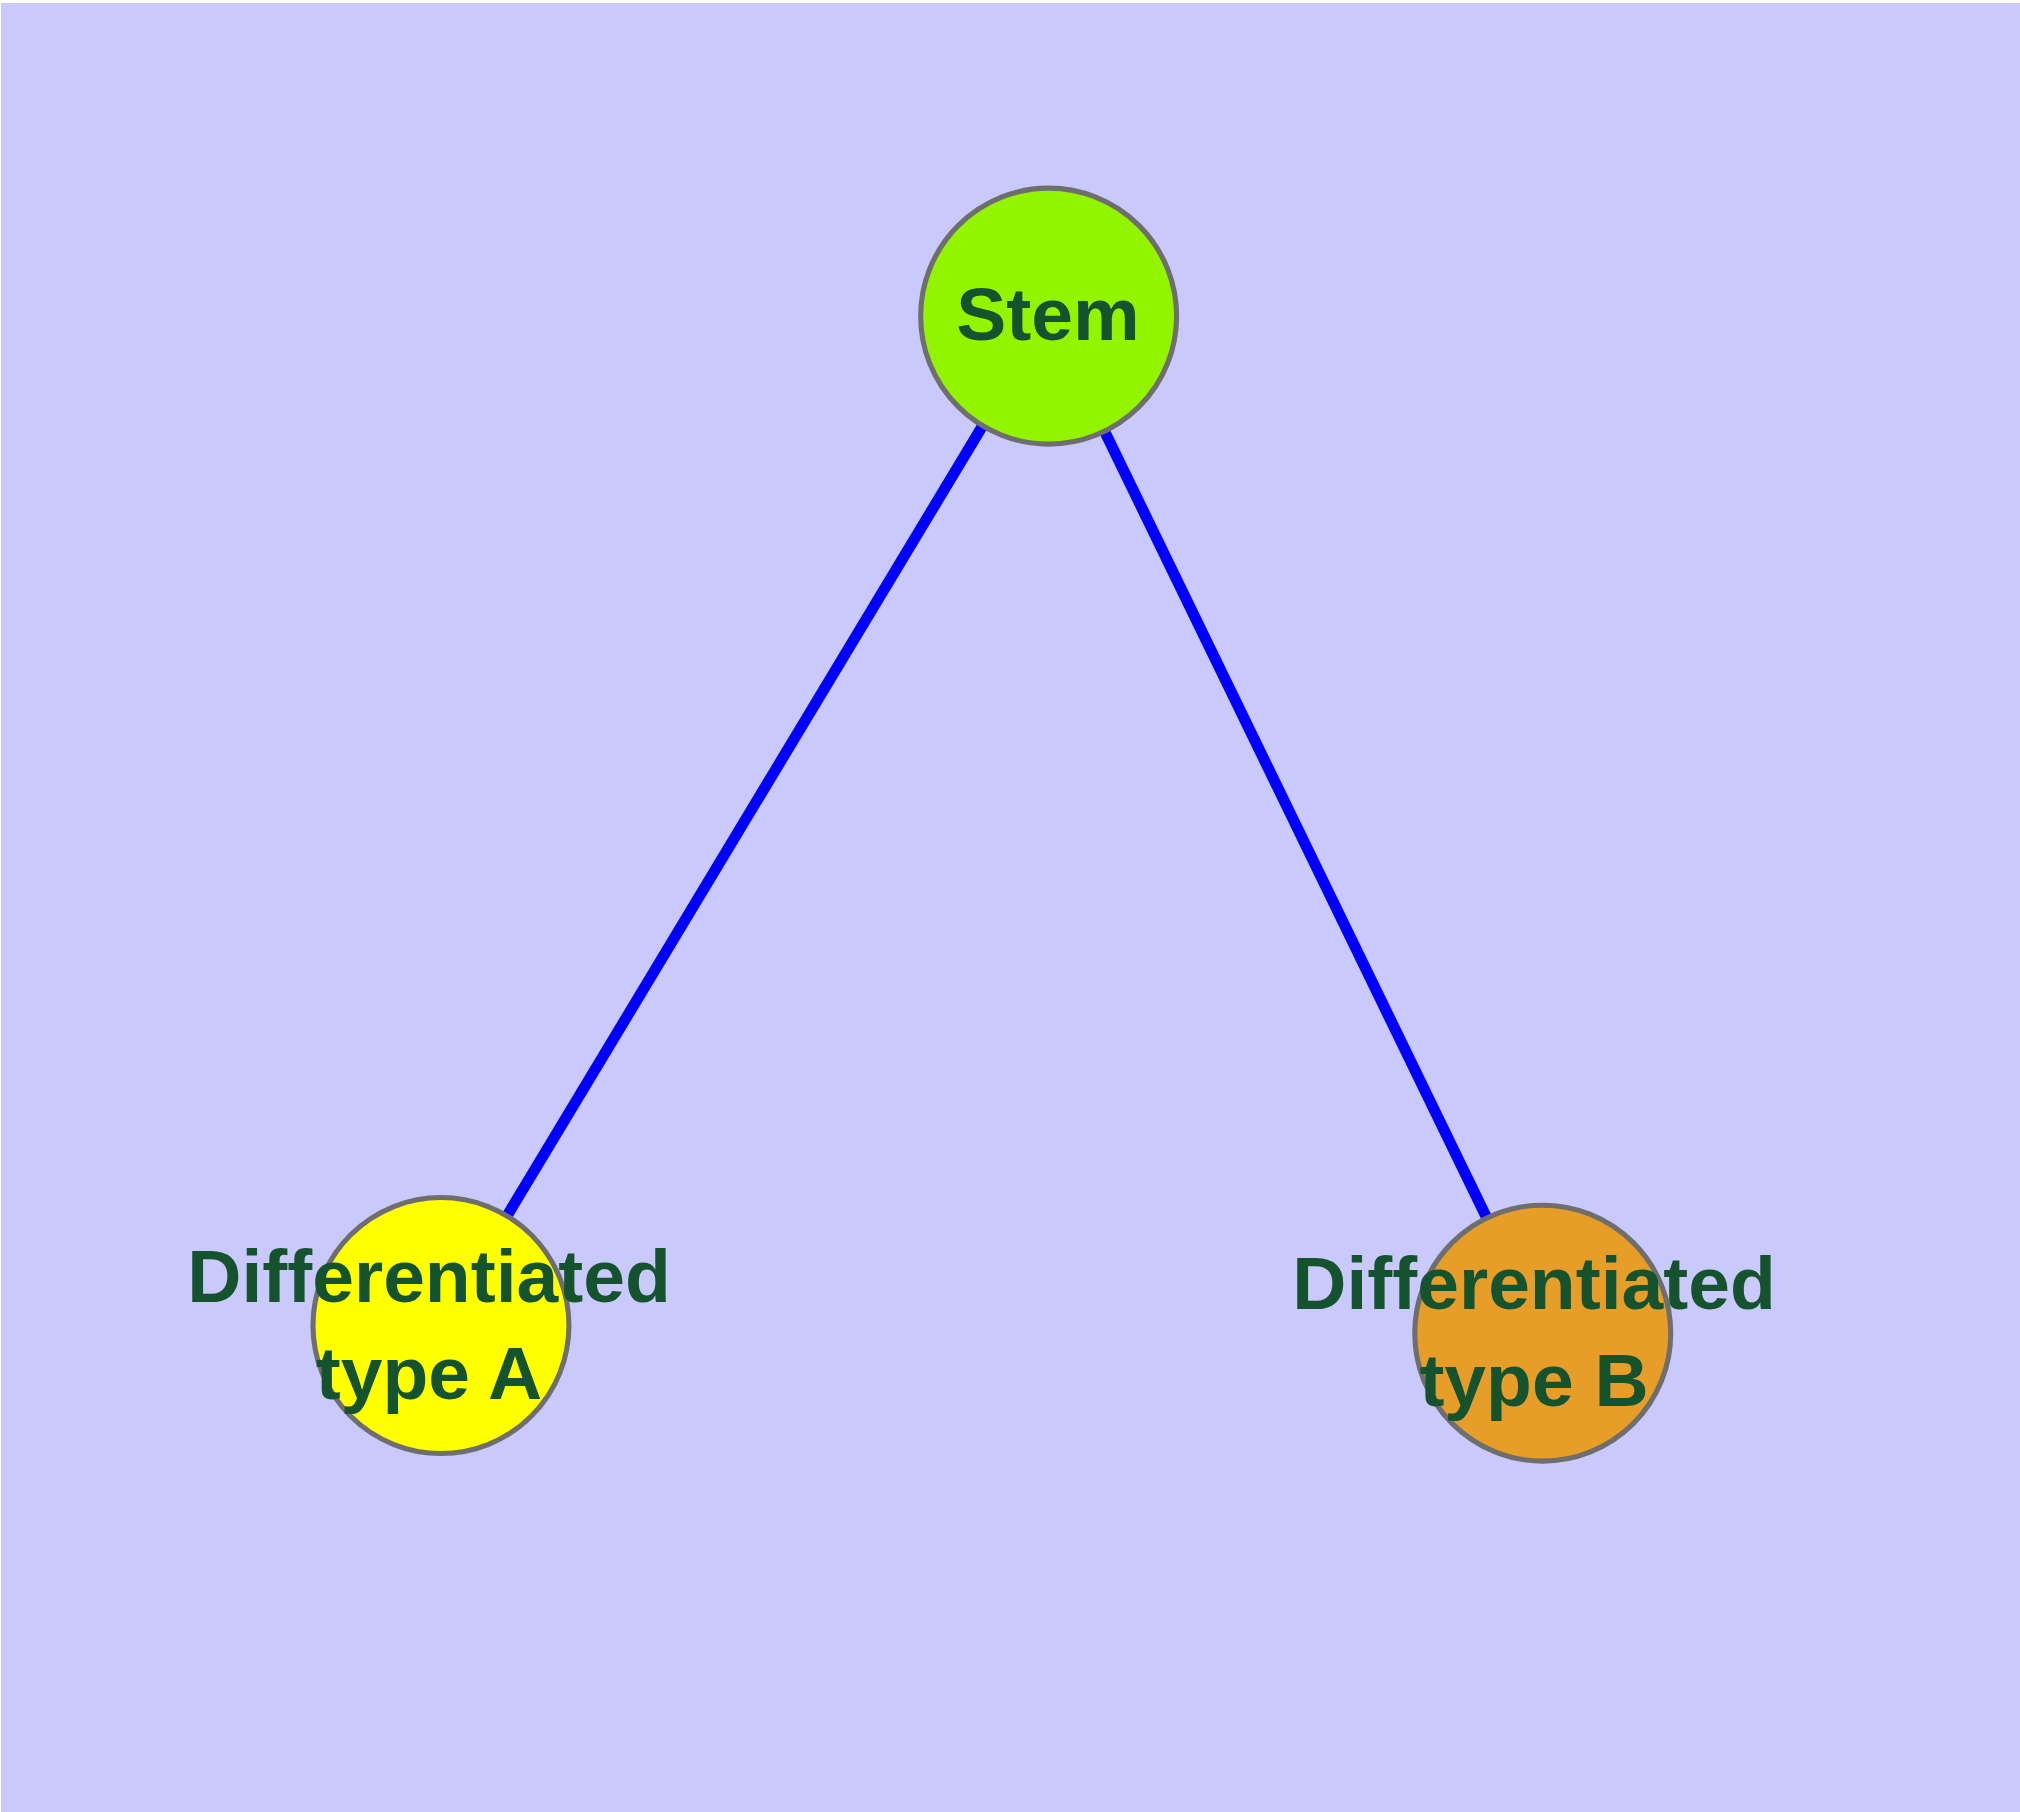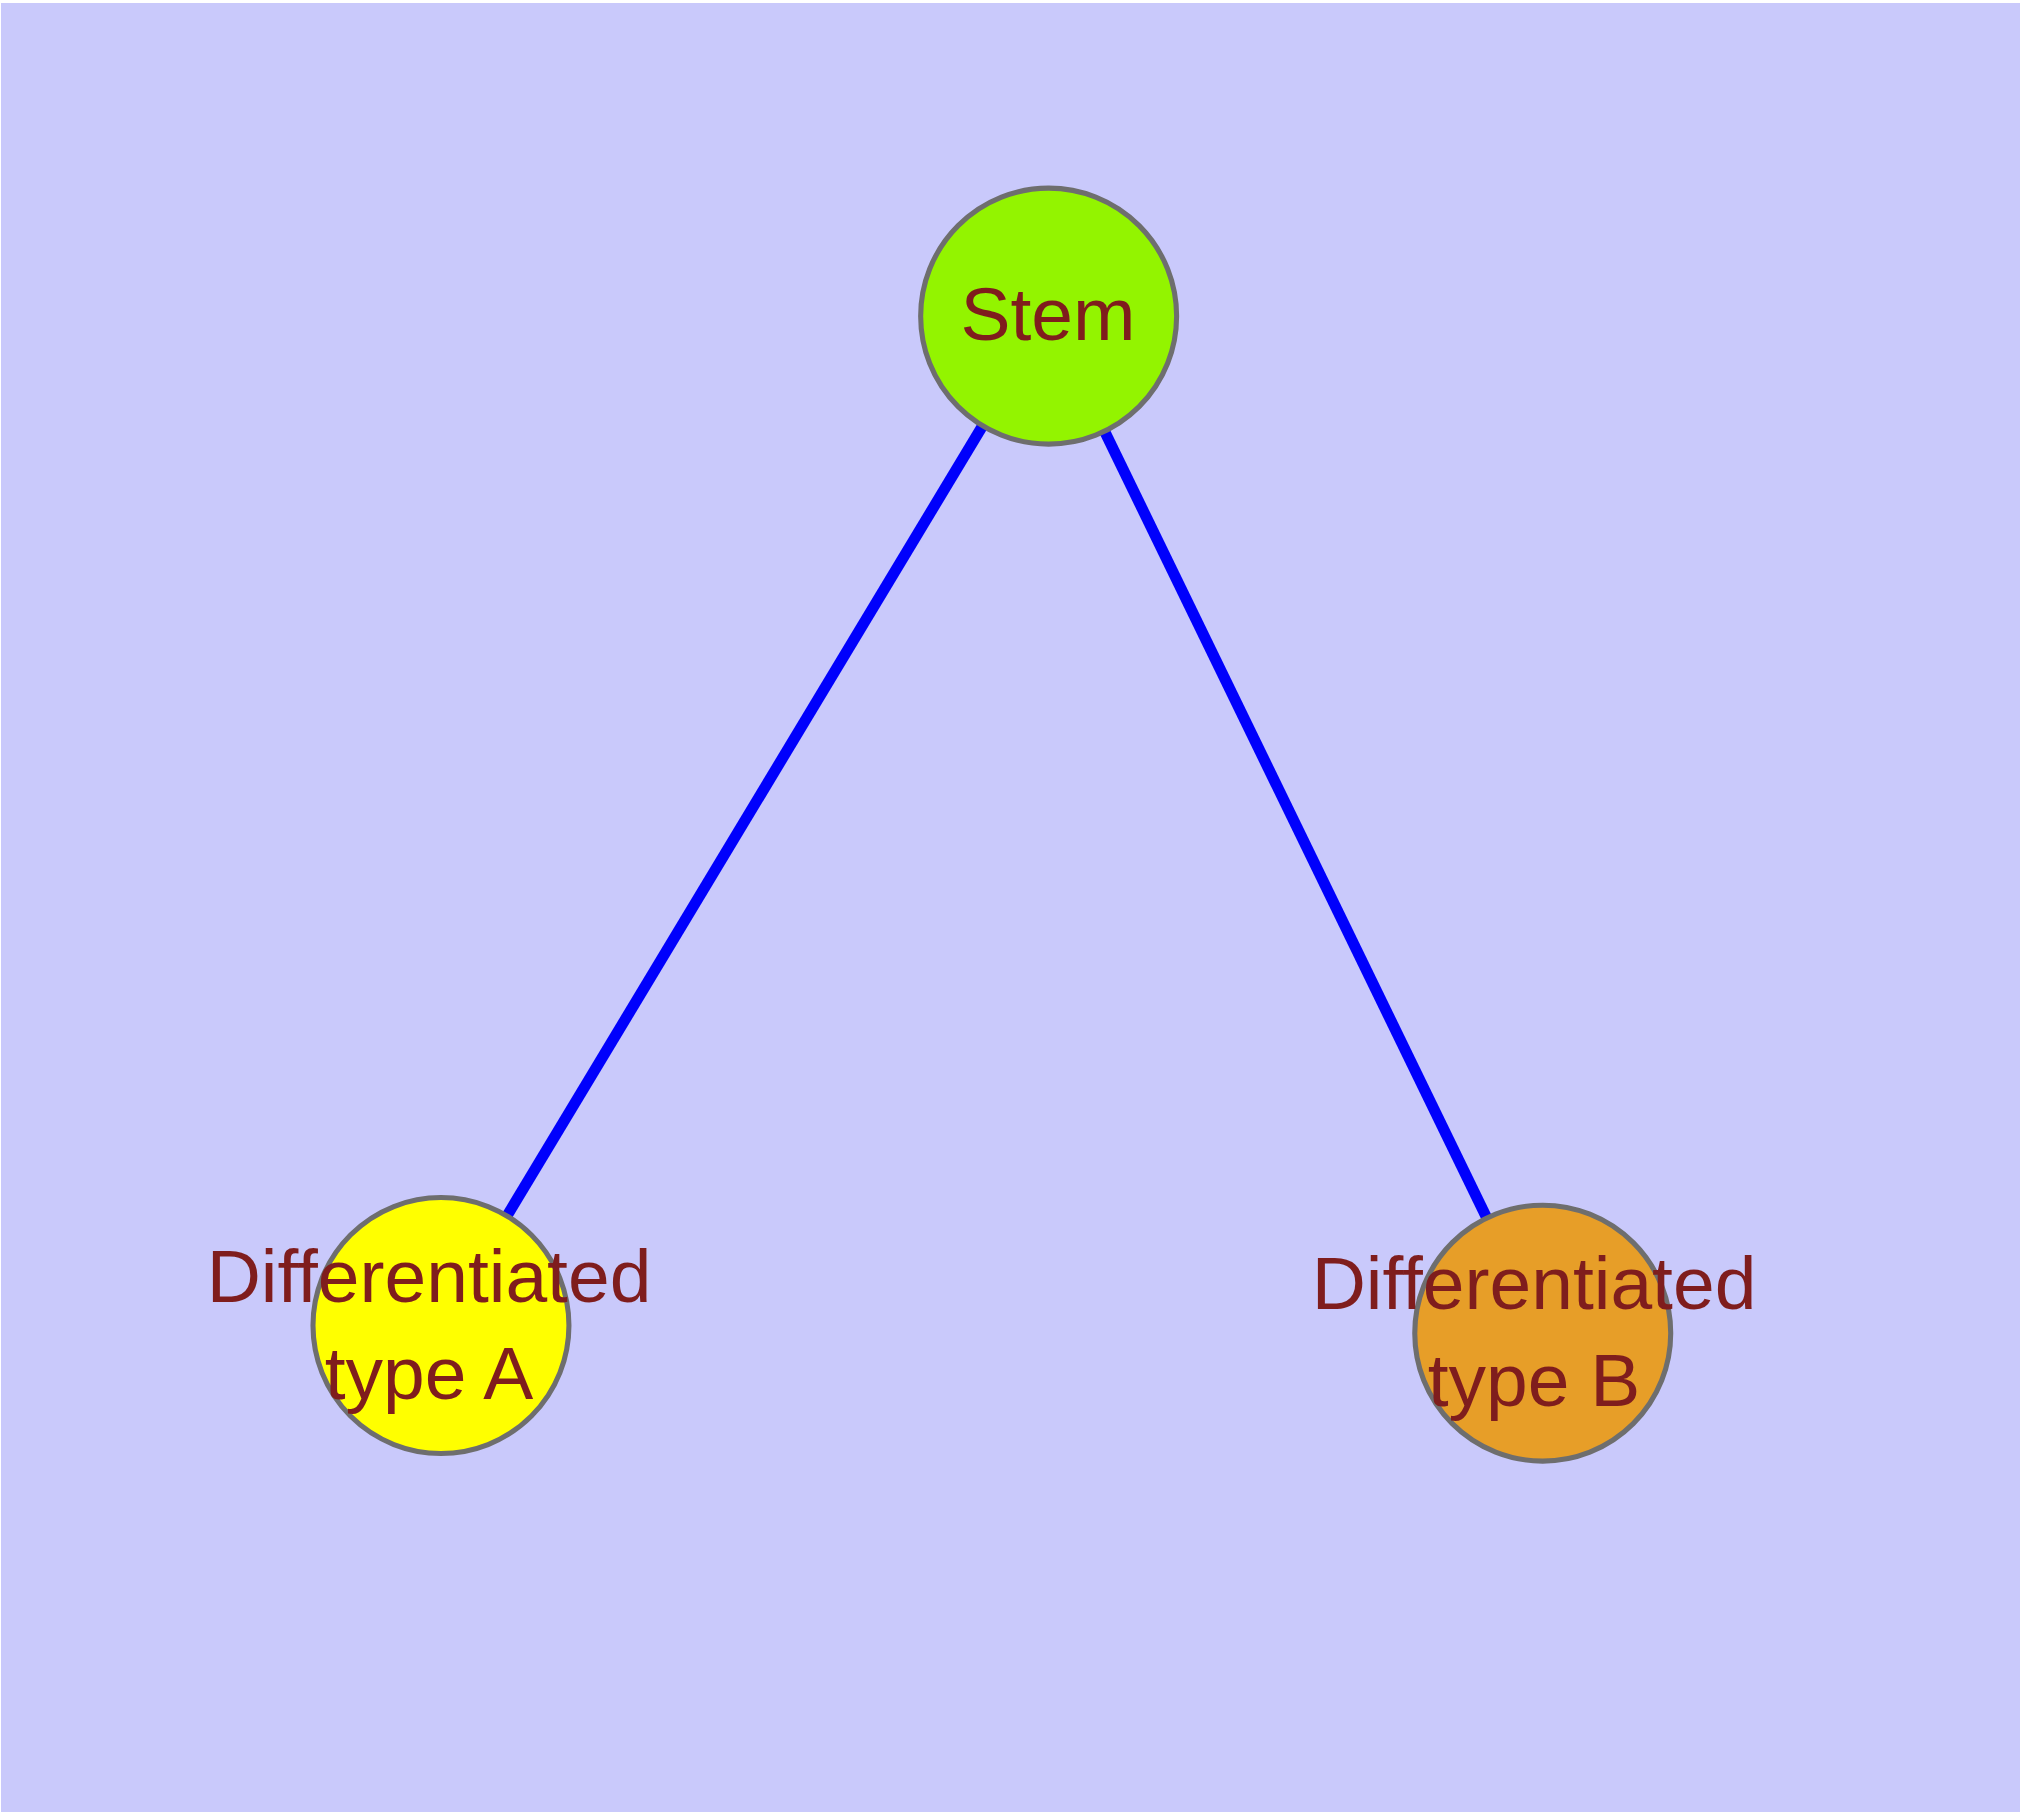--- a/index.html
+++ b/index.html
@@ -35,24 +35,24 @@
   svg.graph {
     position: absolute;
     left: 0;
     top: 0;
     z-index: 1;
   }
   .node-label {
     position: absolute;
     transform: translate(-50%, -50%);
     font-family: "Liberation Sans", "DejaVu Sans", sans-serif;
-    font-weight: normal;
+    font-weight: bold;
     font-size: 75px;
     line-height: 97px;
-    color: #7f1d1d;
+    color: #14532d;
     text-align: center;
     white-space: pre-line;
     z-index: 3;
   }
 </style>
 </head>
 <body>
 
 <div class="canvas" id="graph-canvas" style="background: rgb(201, 201, 251);">
 

